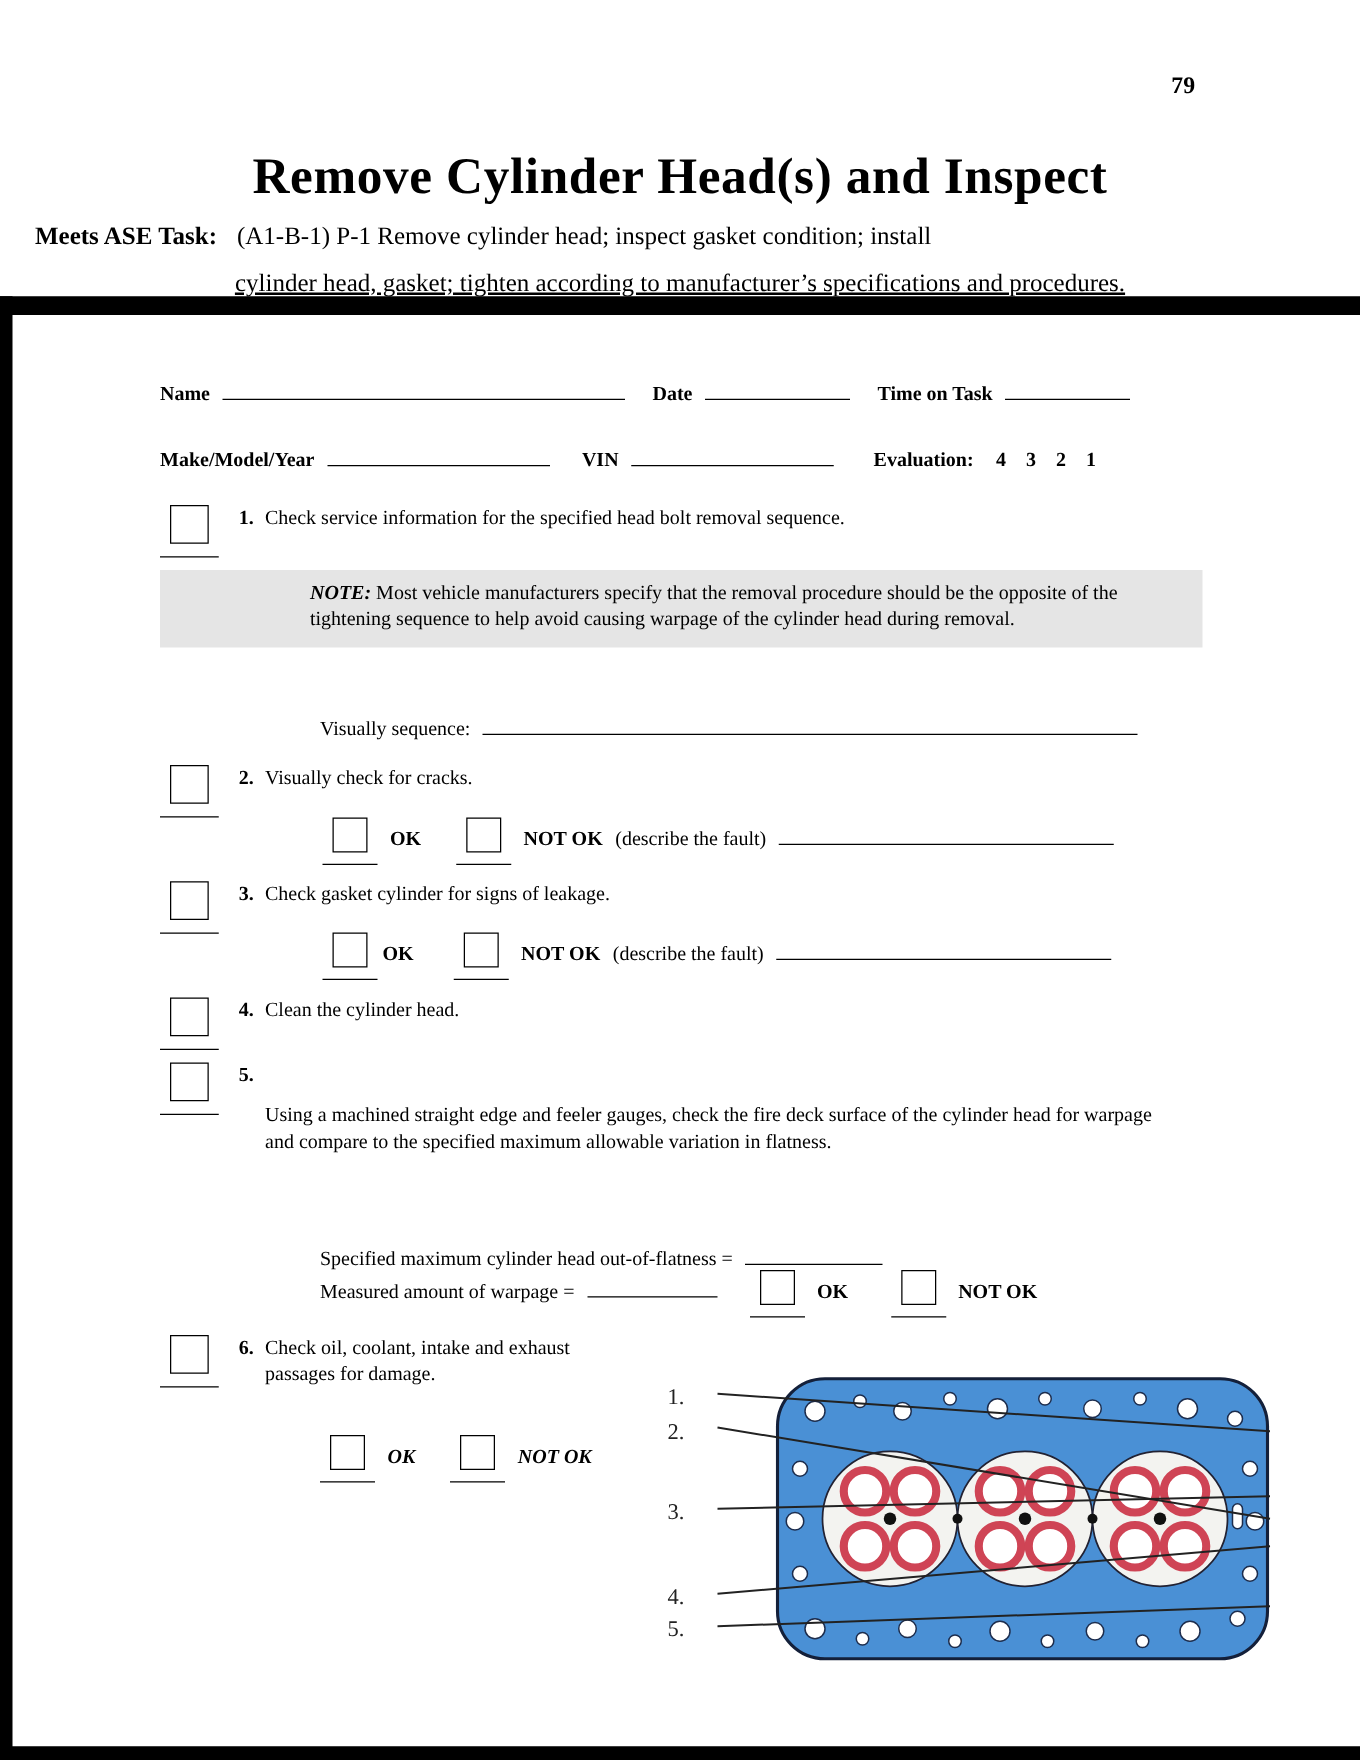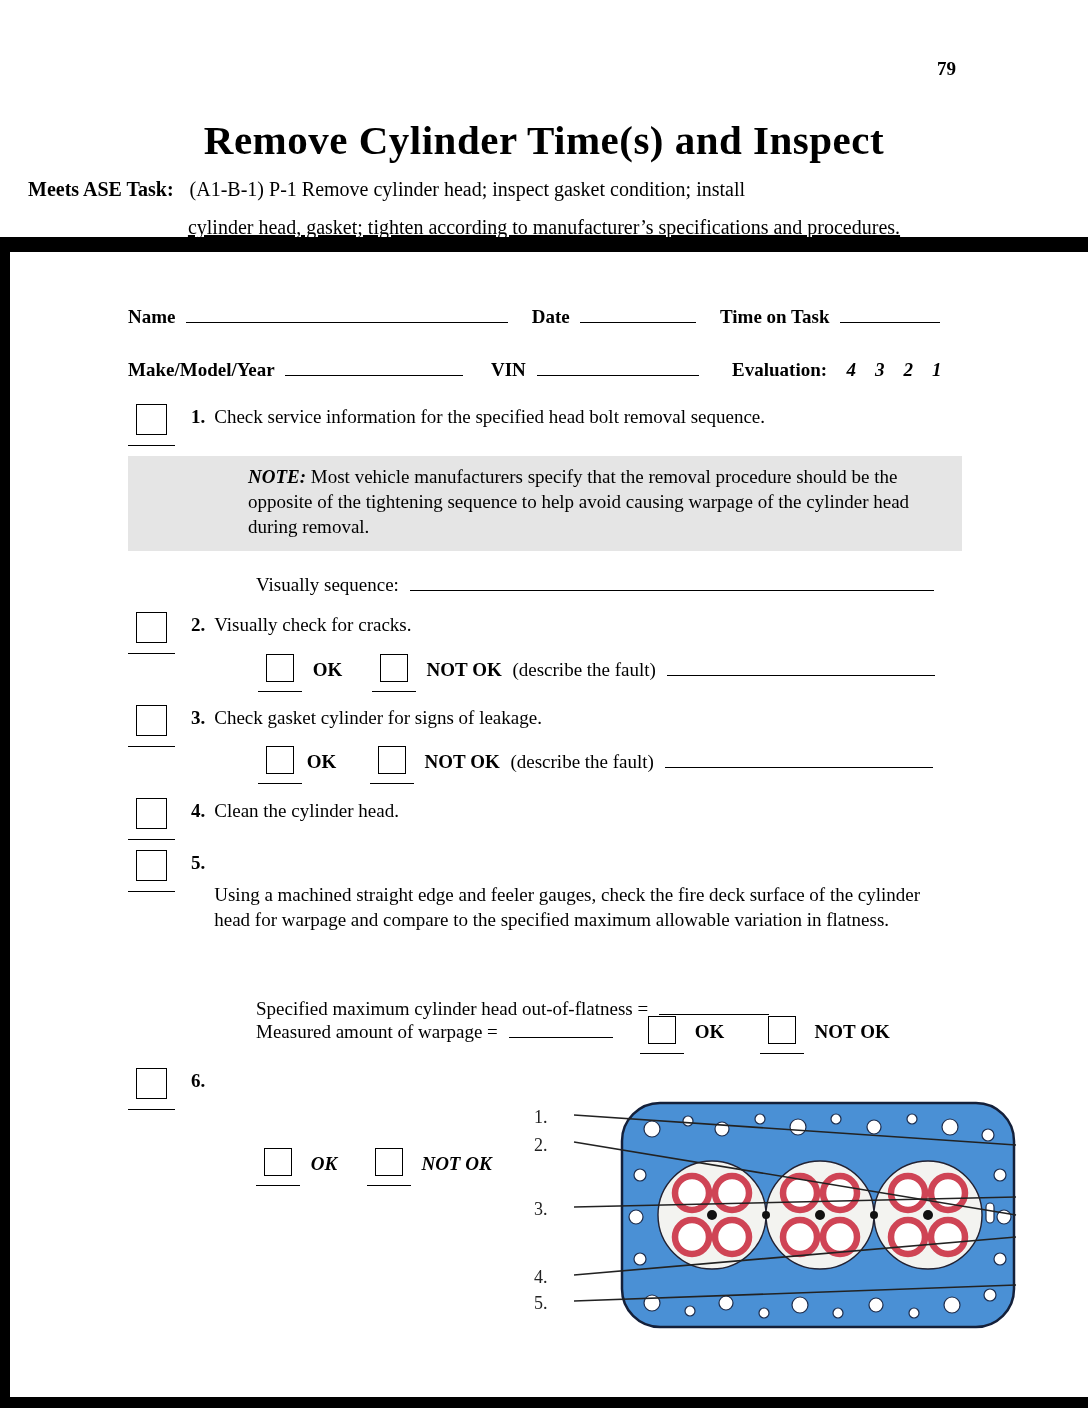--- a/index.html
+++ b/index.html
@@ -2,48 +2,48 @@
 <html><head>
 <meta charset="utf-8">
 <style>
   html,body{margin:0;padding:0;}
   body{
     width:1088px;height:1408px;position:relative;background:#ffffff;
     font-family:"Liberation Serif", serif;color:#000;overflow:hidden;
   }
   .abs{position:absolute;}
   .b{font-weight:bold;}
-  .txt{font-size:19px;line-height:1.32;}
+  .txt{font-size:16px;line-height:1.32;}
   .pageno{top:58px;right:132px;font-size:19px;font-weight:bold;}
   .title{top:116px;left:0;width:100%;text-align:center;font-size:41px;font-weight:bold;letter-spacing:.5px;}
   .ase1{top:178px;left:0;width:100%;text-align:left;font-size:20px;padding-left:28px;}
   .ase2{top:216px;left:0;width:100%;text-align:center;font-size:20px;text-decoration:underline;}
   .band-top{top:237px;left:0;width:100%;height:15px;background:#000;z-index:5;}
   .band-left{top:237px;left:0;width:10px;height:1171px;background:#000;z-index:5;}
   .band-bottom{bottom:0;left:0;width:100%;height:11px;background:#000;z-index:5;}
   .blank{display:inline-block;border-bottom:1.7px solid #000;height:1.05em;vertical-align:baseline;}
   .cb{display:inline-block;text-align:center;border-bottom:1.7px solid #000;padding:0 8px 3px;vertical-align:-6px;}
   .cbbox{display:inline-block;width:26px;height:26px;border:1.8px solid #000;background:#fff;}
   .item-cb{padding:0 8px 4px;}
   .item-cb .cbbox{width:29px;height:29px;}
   .item{display:flex;align-items:flex-start;}
   .item .num{font-weight:bold;margin:0 9px 0 16px;}
   .row{white-space:nowrap;}
   .gap6{display:inline-block;width:6px;}
   .note{background:#e5e5e5;box-sizing:border-box;}
   .notelabel{font-weight:bold;font-style:italic;}
   .figlabel{position:absolute;font-size:18px;color:#222;}
-  .evalnums{white-space:pre;font-weight:bold;font-style:italic;}
+  .evalnums{white-space:pre;font-weight:bold;}
 </style>
 </head>
 <body>
 
 <div class="abs pageno">79</div>
 
-<div class="abs title">Remove Cylinder Time(s) and Inspect</div>
+<div class="abs title">Remove Cylinder Head(s) and Inspect</div>
 <div class="abs ase1">
   <span class="b">Meets ASE Task:</span>
   <span class="gap6"></span>
   <span>(A1-B-1) P-1  Remove cylinder head; inspect gasket condition; install</span>
 </div>
 <div class="abs ase2">cylinder head, gasket; tighten according to manufacturer’s specifications and procedures.</div>
 
 <div class="abs band-top"></div>
 <div class="abs band-left"></div>
 <div class="abs band-bottom"></div>
@@ -140,20 +140,21 @@
   <span class="cb"><span class="cbbox"></span></span>
   <span class="gap6"></span><span class="b">OK</span>
   <span class="gap6" style="width:26px;"></span>
   <span class="cb"><span class="cbbox"></span></span>
   <span class="gap6"></span><span class="b">NOT OK</span>
 </div>
 
 <div class="abs txt item" style="top:1068px;left:128px;width:420px;">
   <span class="cb item-cb"><span class="cbbox"></span></span>
   <span class="num">6.</span>
+  <span style="width:256px;display:inline-block;">Check oil, coolant, intake and exhaust passages for damage.</span>
 </div>
 <div class="abs txt row" style="top:1148px;left:256px;font-style:italic;">
   <span class="cb"><span class="cbbox"></span></span>
   <span class="gap6"></span><span class="b">OK</span>
   <span class="gap6" style="width:20px;"></span>
   <span class="cb"><span class="cbbox"></span></span>
   <span class="gap6"></span><span class="b">NOT OK</span>
 </div>
 
 <div class="abs" style="top:1095px;left:532px;width:492px;height:248px;">

